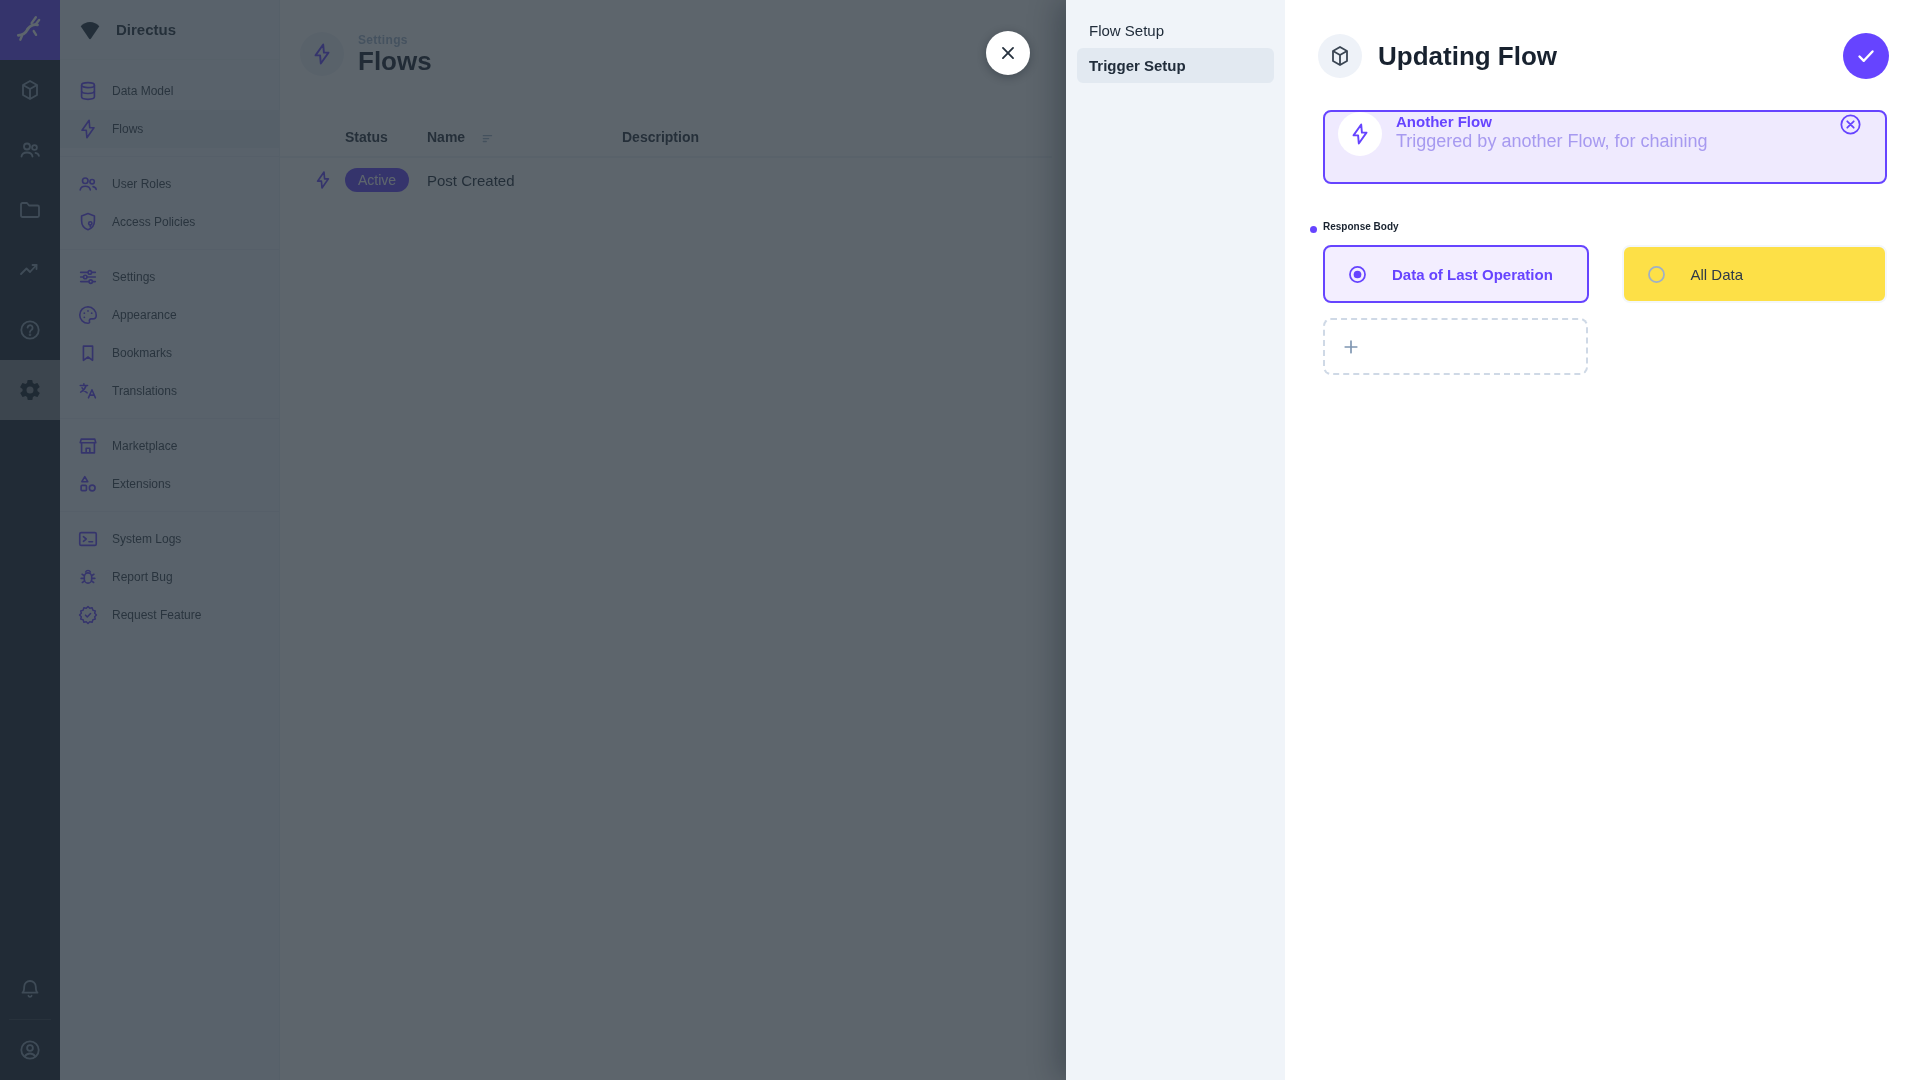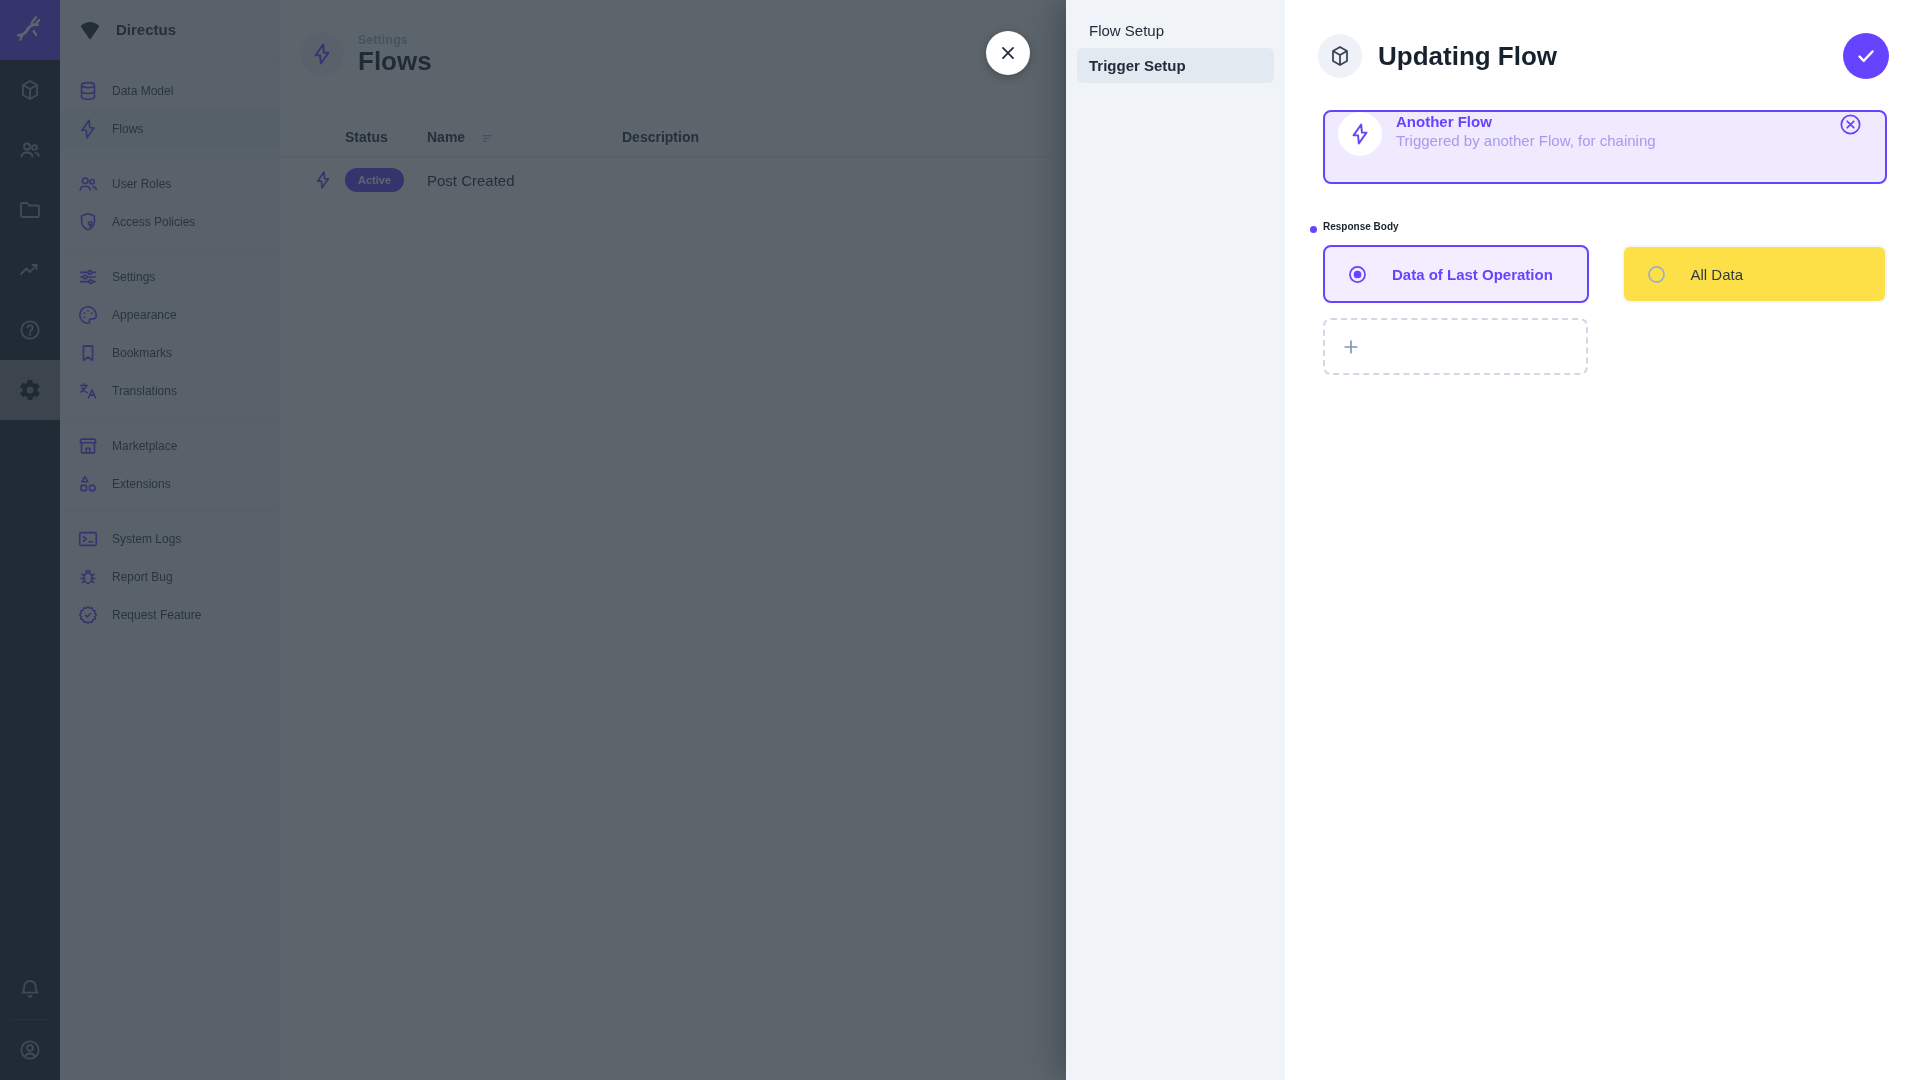--- a/index.html
+++ b/index.html
@@ -36,21 +36,21 @@
   .crumb{font-size:12px;font-weight:700;color:#a2b5cd;letter-spacing:.3px}
   .page-title{font-size:26px;font-weight:800;color:var(--navy);line-height:1.05;margin-top:1px}
 
   .flows-table{position:absolute;left:0;right:28px;top:118px}
   .t-head{display:flex;align-items:center;height:40px;padding-left:65px;border-bottom:2px solid #eef2f7;font-size:14px;font-weight:700;color:#28313d}
   .t-col-status{width:82px}
   .t-col-name{width:195px;display:flex;align-items:flex-end;gap:16px}
   .t-col-desc{flex:1}
   .t-row{display:flex;align-items:center;height:44px;padding-left:33px;font-size:15px;color:#1d2835;cursor:pointer}
   .t-cell-icon{width:32px;display:flex;align-items:center;color:var(--purple)}
-  .status-pill{display:inline-flex;align-items:center;height:24px;padding:0 13px;border-radius:12px;background:var(--purple);color:#fff;font-size:11px;font-weight:700}
+  .status-pill{display:inline-flex;align-items:center;height:24px;padding:0 13px;border-radius:12px;background:var(--purple);color:#fff;font-size:14px;font-weight:400}
   .t-cell-name{width:195px;font-weight:500;margin-left:-18px;padding-left:18px}
   .sort-icon{color:#9fb0c5;display:flex}
 
   
   .overlay{position:absolute;inset:0;background:rgba(36,47,57,.74);z-index:10;cursor:pointer}
   .close-btn{position:absolute;left:986px;top:31px;width:44px;height:44px;border-radius:50%;background:#fff;z-index:30;display:flex;align-items:center;justify-content:center;color:#26313e;cursor:pointer;box-shadow:0 2px 10px rgba(5,15,25,.3)}
 
   .drawer{position:absolute;top:0;right:0;bottom:0;width:854px;z-index:20;display:flex;box-shadow:-8px 0 28px rgba(5,15,25,.28)}
   .drawer-nav{width:219px;background:var(--nav-bg);padding:13px 11px 0;flex:0 0 auto}
   .drawer-nav-item{height:35px;display:flex;align-items:center;padding:0 12px;border-radius:6px;font-size:15px;font-weight:500;color:#212d3b;cursor:pointer}
@@ -58,21 +58,21 @@
   .drawer-content{flex:1;background:#fff;position:relative}
 
   .drawer-header{position:absolute;left:33px;right:31px;top:33px;display:flex;align-items:center;gap:16px}
   .drawer-title-icon{width:44px;height:44px;border-radius:50%;background:#eef2f8;display:flex;align-items:center;justify-content:center;color:#3a4553}
   .drawer-title{font-size:26px;font-weight:700;color:var(--navy)}
   .save-btn{margin-left:auto;width:46px;height:46px;border-radius:50%;background:var(--purple);display:flex;align-items:center;justify-content:center;color:#fff;cursor:pointer}
 
   .trigger-card{position:absolute;left:38px;top:110px;width:564px;height:74px;border:2px solid var(--purple);border-radius:8px;background:#efeafe;display:flex;align-items:flex-start;gap:14px;padding:0 22px 0 13px}
   .trigger-avatar{width:44px;height:44px;border-radius:50%;background:#fff;display:flex;align-items:center;justify-content:center;color:var(--purple);flex:0 0 auto}
   .trigger-title{font-size:15px;font-weight:600;color:var(--purple);line-height:19px}
-  .trigger-sub{font-size:15px;color:#a79af0;line-height:20px}
+  .trigger-sub{font-size:18px;color:#a79af0;line-height:20px}
   .deselect-btn{margin-left:auto;color:var(--purple);display:flex;cursor:pointer}
 
   .field-label{position:absolute;left:38px;top:221px;font-size:10px;font-weight:700;color:var(--navy)}
   .field-label::before{content:"";position:absolute;left:-13px;top:5px;width:7px;height:7px;border-radius:50%;background:var(--purple)}
 
   .radio-grid{position:absolute;left:38px;top:245px;width:564px;display:grid;grid-template-columns:1fr 1fr;gap:33px}
   .radio-card{height:58px;border-radius:8px;display:flex;align-items:center;gap:24px;padding:0 16px 0 22px;font-size:15px;cursor:pointer}
   .radio-card.selected{background:#f3eeff;border:2px solid var(--purple);color:var(--purple);font-weight:600}
   .radio-card.unselected{background:#fde047;border:2px solid #f4f7fa;color:#2f3a47;font-weight:500}
 

